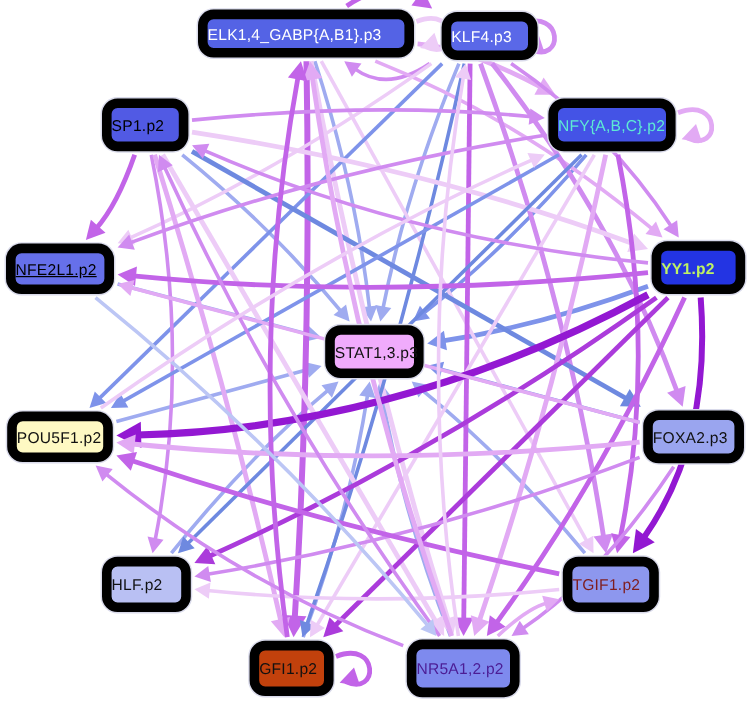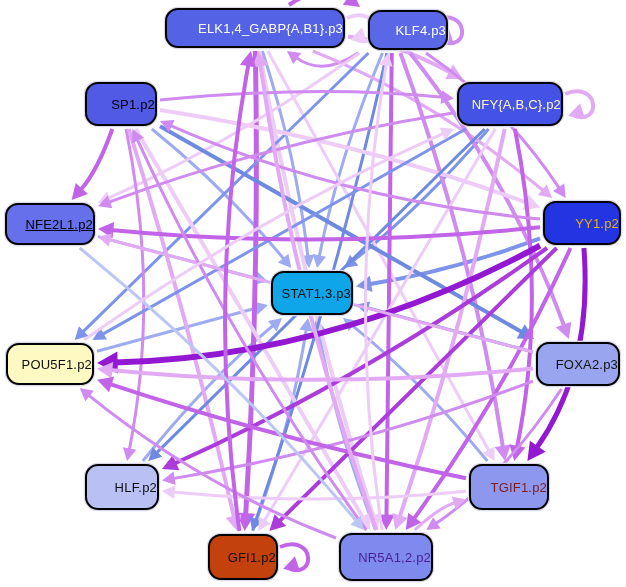--- a/index.html
+++ b/index.html
@@ -1,20 +1,20 @@
 <!DOCTYPE html>
 <html><head>
 <meta charset="utf-8">
 <style>
   html,body{margin:0;padding:0;background:#ffffff;}
   #stage{position:relative;width:626px;height:587px;background:#ffffff;overflow:hidden;
          font-family:"Liberation Sans", sans-serif;}
   #edge-layer{position:absolute;left:0;top:0;}
-  .node{position:absolute;display:flex;align-items:center;justify-content:flex-end;
-        border:2px solid #000000;border-radius:13px;
+  .node{position:absolute;display:flex;align-items:center;justify-content:flex-start;
+        border:8px solid #000000;border-radius:13px;
         box-shadow:0 0 0 1.2px #d9daea;
         font-size:13px;letter-spacing:.2px;cursor:pointer;box-sizing:border-box;
         white-space:nowrap;}
   .node span{pointer-events:none;}
 </style>
 </head>
 <body>
 
 <div id="stage">
   <svg id="edge-layer" width="626" height="587" viewBox="0 0 626 587">
@@ -150,30 +150,30 @@
   <div id="node-layer">
       <div class="node" style="left: 165px; top: 8px; width: 180px; height: 40px; background: rgb(84, 99, 229); color: rgb(255, 255, 255);">
         <span>ELK1,4_GABP{A,B1}.p3</span>
       </div>
       <div class="node" style="left: 368px; top: 10px; width: 80px; height: 40px; background: rgb(90, 104, 232); color: rgb(255, 255, 255);">
         <span>KLF4.p3</span>
       </div>
       <div class="node" style="left: 85px; top: 82px; width: 72px; height: 44px; background: rgb(81, 90, 228); color: #000000;">
         <span>SP1.p2</span>
       </div>
-      <div class="node" style="left: 457px; top: 82px; width: 106px; height: 44px; background: rgb(68, 83, 230); color: #fef9c3;">
+      <div class="node" style="left: 457px; top: 82px; width: 106px; height: 44px; background: rgb(68, 83, 230); color: #5eead4;">
         <span>NFY{A,B,C}.p2</span>
       </div>
       <div class="node" style="left: 5px; top: 203px; width: 90px; height: 42px; background: rgb(102, 112, 234); color: #000000; text-decoration: underline;">
         <span>NFE2L1.p2</span>
       </div>
-      <div class="node" style="left: 543px; top: 201px; width: 78px; height: 44px; background: rgb(35, 52, 227); color: #eab308;">
+      <div class="node" style="left: 543px; top: 201px; width: 78px; height: 44px; background: rgb(35, 52, 227); color: #bef264; font-weight: bold;">
         <span>YY1.p2</span>
       </div>
-      <div class="node" style="left: 271px; top: 271px; width: 82px; height: 44px; background: #0ea5e9; color: rgb(17, 17, 17);">
+      <div class="node" style="left: 271px; top: 271px; width: 82px; height: 44px; background: #f0abfc; color: rgb(17, 17, 17);">
         <span>STAT1,3.p3</span>
       </div>
       <div class="node" style="left: 6px; top: 343px; width: 88px; height: 42px; background: #fef9c3; color: rgb(17, 17, 17);">
         <span>POU5F1.p2</span>
       </div>
       <div class="node" style="left: 536px; top: 342px; width: 84px; height: 44px; background: rgb(154, 165, 239); color: rgb(17, 17, 17);">
         <span>FOXA2.p3</span>
       </div>
       <div class="node" style="left: 85px; top: 464px; width: 74px; height: 46px; background: rgb(185, 192, 243); color: rgb(17, 17, 17);">
         <span>HLF.p2</span>

